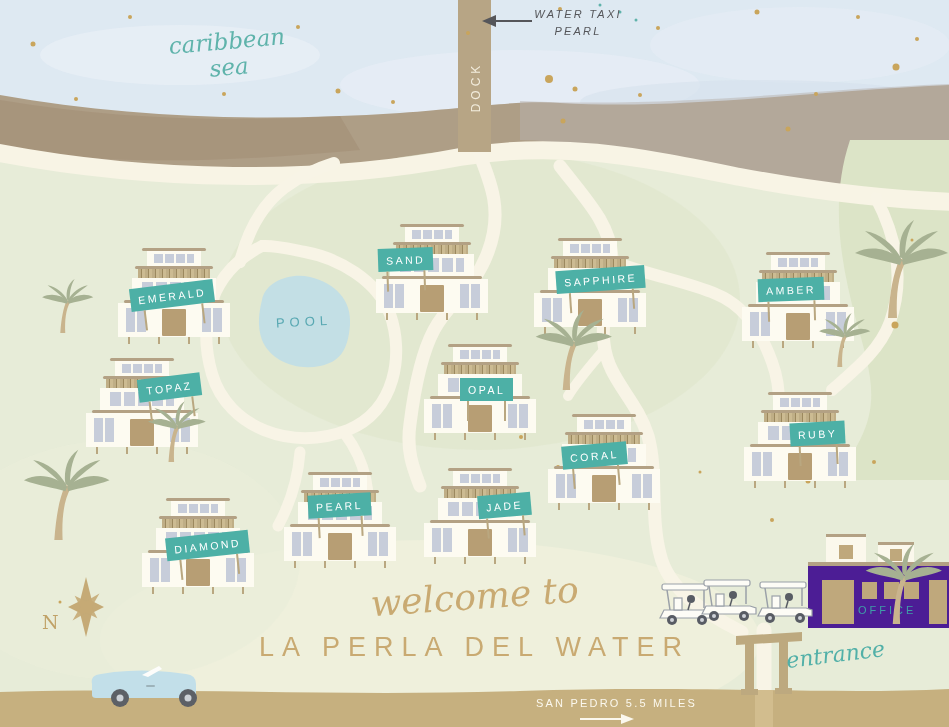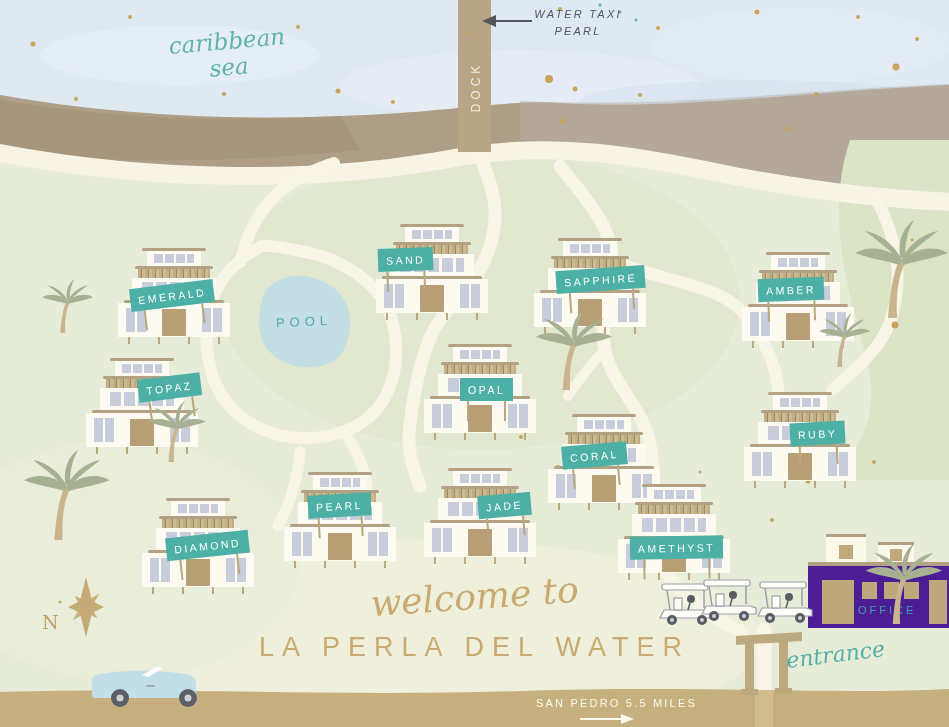--- a/index.html
+++ b/index.html
@@ -365,38 +365,20 @@
         <div class="win"></div>
       </div>
       <div class="v-rl3"></div>
     <div class="v-base"></div>
       <div class="v-bw l"></div>
       <div class="v-bw r"></div>
       <div class="v-door"></div>
       <div class="v-legs"></div>
     <div class="v-sign" style="left:24px;top:36px;transform:rotate(-6deg)">DIAMOND</div>
   </div>
-  <div class="villa" style="left:618px;top:484px">
-    <div class="v-rl"></div>
-      <div class="v-f2">
-        <div class="win"></div>
-      </div>
-      <div class="v-rl2"></div>
-    <div class="v-thatch"></div>
-      <div class="v-f1">
-        <div class="win"></div>
-      </div>
-      <div class="v-rl3"></div>
-    <div class="v-base"></div>
-      <div class="v-bw l"></div>
-      <div class="v-bw r"></div>
-      <div class="v-door"></div>
-      <div class="v-legs"></div>
-    <div class="v-sign" style="left:12px;top:52px;transform:rotate(-1deg)">AMETHYST</div>
-  </div>
 
   <div class="office">
     <div class="o-b1">
         <div class="o-bwin"></div>
       </div>
     <div class="o-b2">
         <div class="o-bwin"></div>
       </div>
     <div class="o-main">
       <div class="o-door l"></div>

